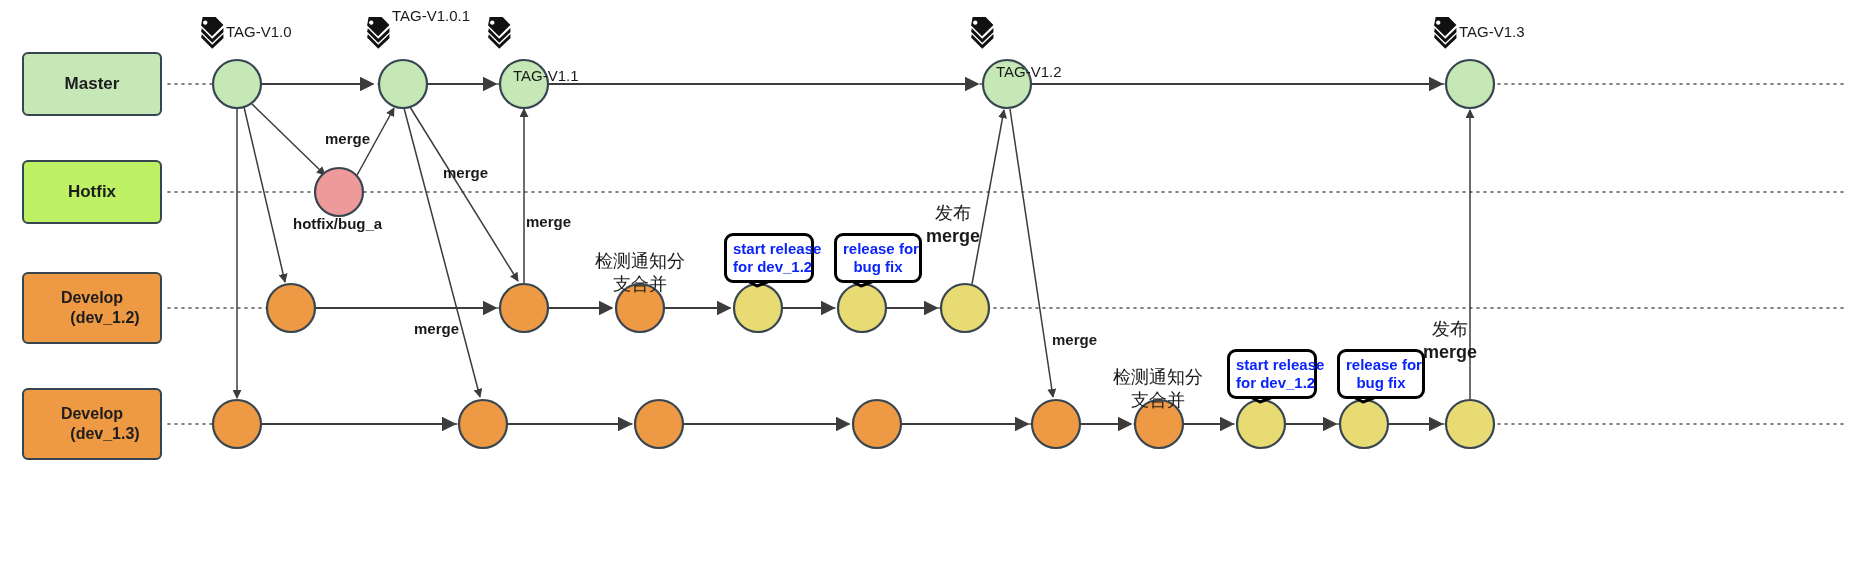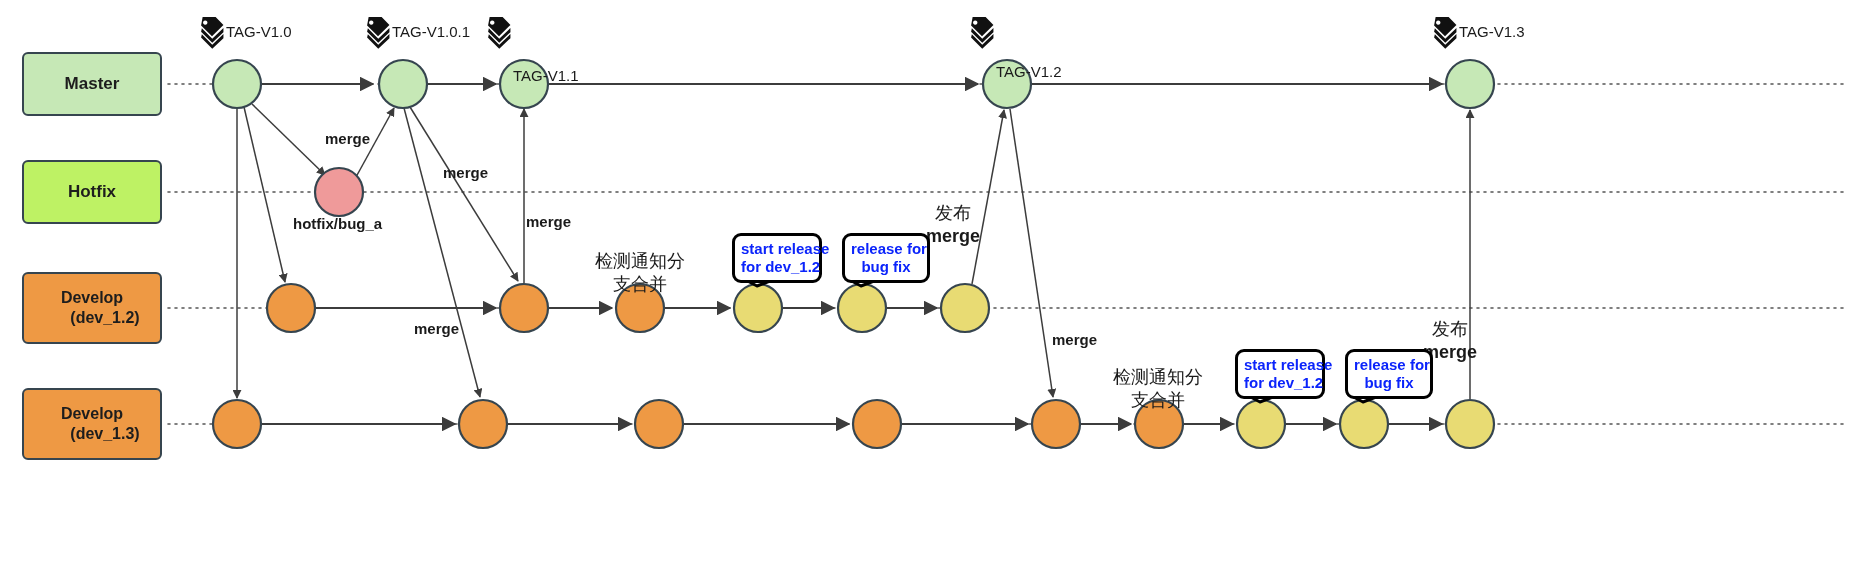--- a/index.html
+++ b/index.html
@@ -36,21 +36,20 @@
     position:absolute;font-size:18px;color:#1a1a1a;white-space:nowrap;
     text-align:center;line-height:1.25;font-weight:normal;
   }
 
   
   .callout{
     position:absolute;border:3px solid #000;border-radius:9px;background:#fff;
     color:#0b24fb;font-weight:bold;font-size:15px;line-height:1.18;
     text-align:center;padding:4px 6px 5px 6px;box-sizing:border-box;
     white-space:nowrap;
-    margin-left:8px;
   }
   .callout span{display:block;}
 
   
   .watermark{
     position:absolute;font-size:31px;color:#e3e3e3;white-space:nowrap;
     letter-spacing:1px;user-select:none;font-weight:normal;
   }
 </style>
 </head>
@@ -213,21 +212,21 @@
   </div>
 
   <div class="lane-box" style="left:22px;top:388px;width:140px;height:72px;background:#ee9944;font-size:16px;">
     <div>
       <span class="lb-l1">Develop</span>
       <span class="lb-l2">(dev_1.3)</span>
     </div>
   </div>
 
   <div class="tag-label" style="left:226px;top:23px;">TAG-V1.0</div>
-  <div class="tag-label" style="left:392px;top:23px;">TAG-V1.0.1</div>
+  <div class="tag-label" style="left:392px;top:7px;">TAG-V1.0.1</div>
   <div class="tag-label" style="left:513px;top:23px;margin-top:44px;">TAG-V1.1</div>
   <div class="tag-label" style="left:996px;top:23px;margin-top:40px;">TAG-V1.2</div>
   <div class="tag-label" style="left:1459px;top:23px;">TAG-V1.3</div>
 
   <div class="edge-label" style="left:325px;top:130px;">merge</div>
   <div class="edge-label" style="left:443px;top:164px;">merge</div>
   <div class="edge-label" style="left:526px;top:213px;">merge</div>
   <div class="edge-label" style="left:414px;top:320px;">merge</div>
   <div class="edge-label" style="left:1052px;top:331px;">merge</div>
 

